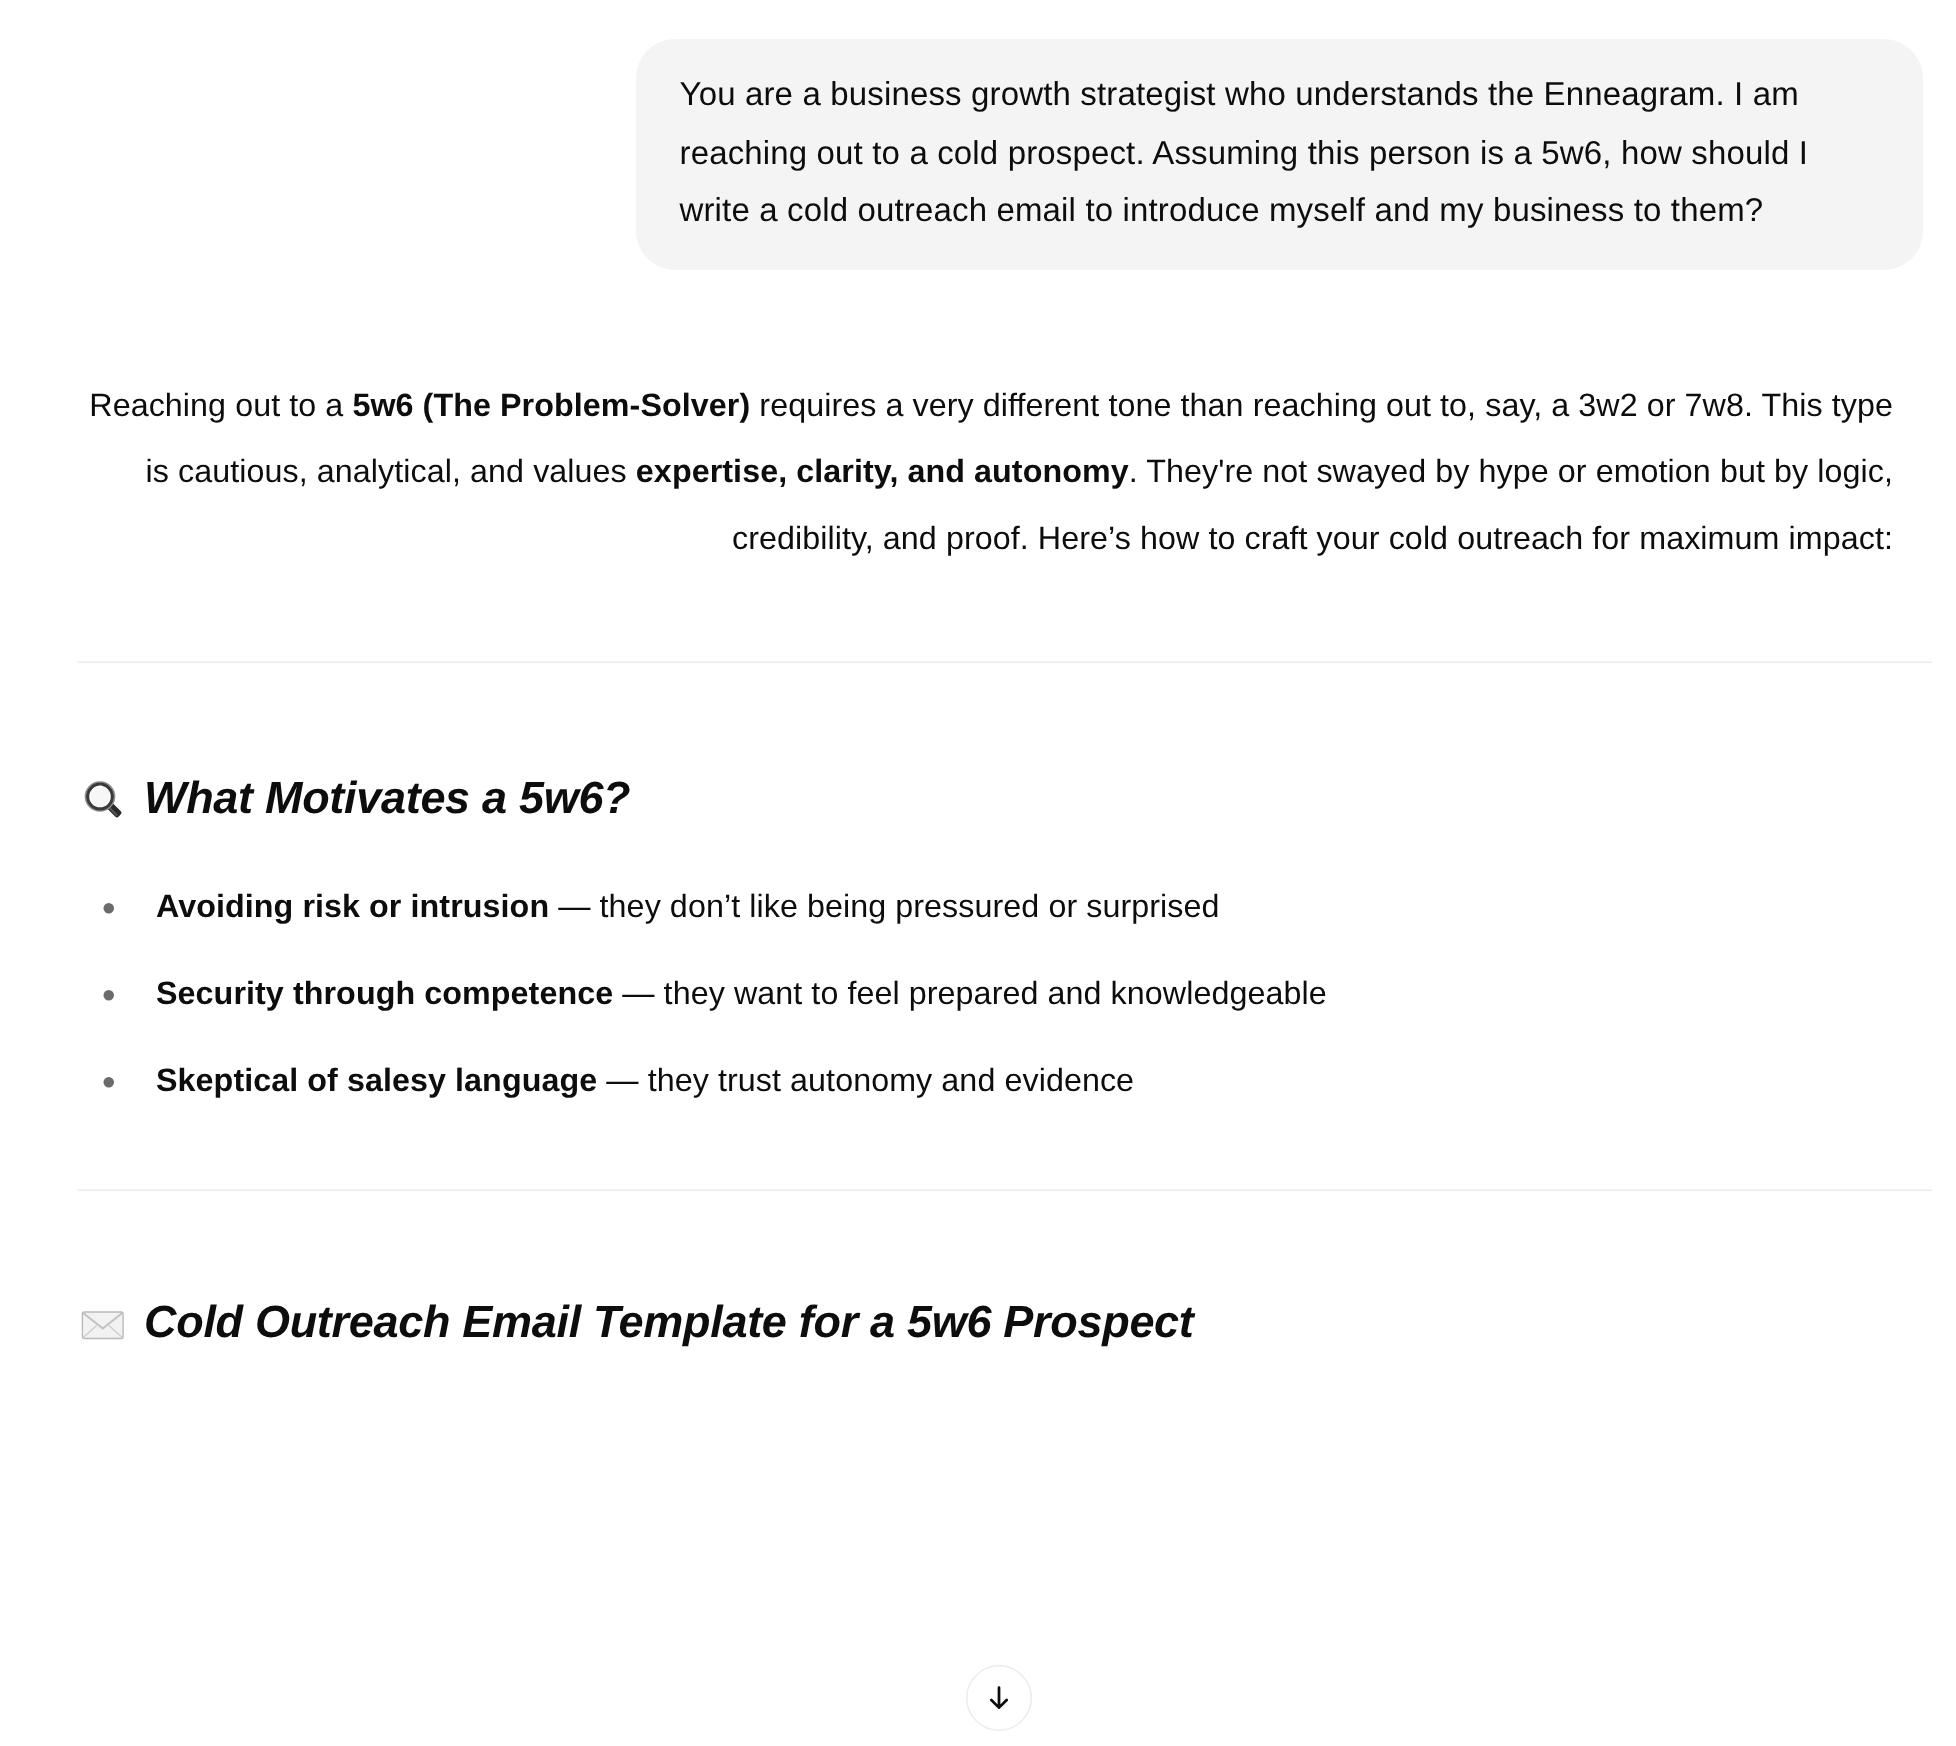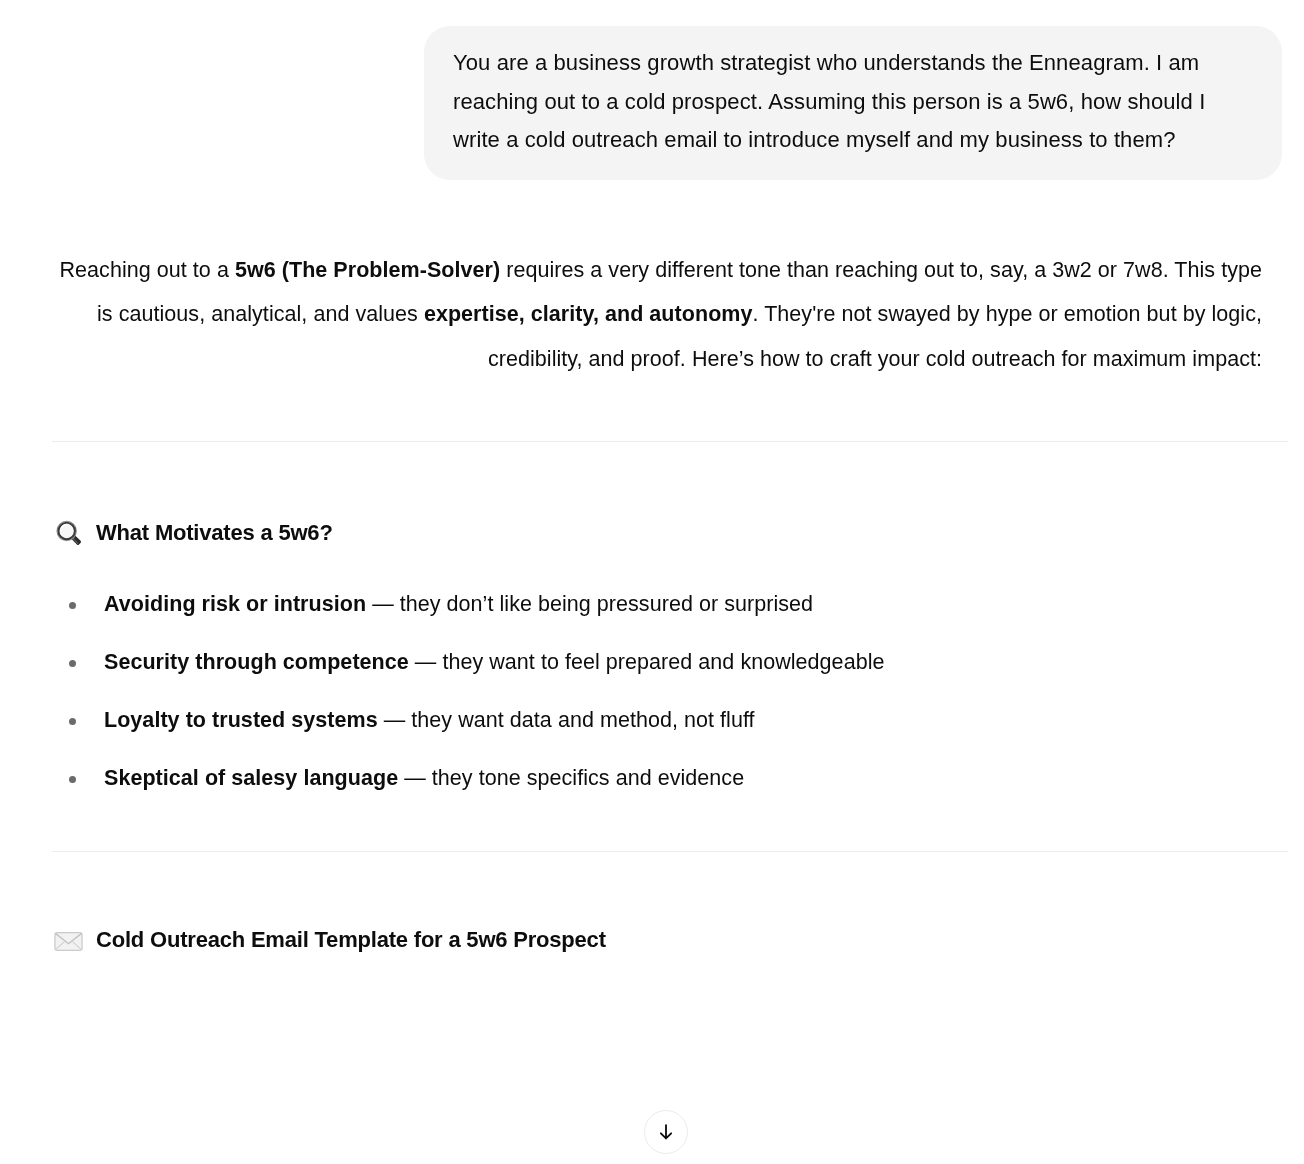--- a/index.html
+++ b/index.html
@@ -63,30 +63,31 @@
     background: #ececec;
     border: 0;
     margin: 0;
     width: 1236px;
     margin-left: 52px;
   }
   .divider-1 { margin-top: 60px; }
   .divider-2 { margin-top: 58px; }
 
   .heading {
-    font-size: 22px;
+    font-size: 30px;
     line-height: 38px;
     font-weight: 700;
     letter-spacing: -0.2px;
     color: #0d0d0d;
     display: flex;
     align-items: center;
     gap: 11px;
     margin: 0;
     padding: 0 0 0 52px;
+    font-style: italic;
   }
   .heading-1 { margin-top: 72px; }
   .heading-2 { margin-top: 69px; }
 
   .emoji {
     display: inline-block;
     width: 33px;
     height: 33px;
     flex: 0 0 33px;
     position: relative;
@@ -178,22 +179,21 @@
         <circle cx="16" cy="14.2" r="7.2" fill="#f7f7f7"></circle>
         <path d="M10.6 10.4a7.6 7.6 0 0 1 6.4-3.4" fill="none" stroke="#ffffff" stroke-width="1.6" stroke-linecap="round" opacity="0.95"></path>
       </svg>
     </span>
     <span>What Motivates a 5w6?</span>
   </h2>
 
   <ul class="bullets">
     <li><b>Avoiding risk or intrusion</b><span> — </span><span>they don’t like being pressured or surprised</span></li>
     <li><b>Security through competence</b><span> — </span><span>they want to feel prepared and knowledgeable</span></li>
-    <li><b>Loyalty to trusted systems</b><span> — </span><span>they want data and method, not fluff</span></li>
-    <li><b>Skeptical of salesy language</b><span> — </span><span>they tone specifics and evidence</span></li>
+    <li><b>Skeptical of salesy language</b><span> — </span><span>they trust autonomy and evidence</span></li>
   </ul>
 
   <hr class="divider divider-2">
 
   <h2 class="heading heading-2">
     <span class="emoji">
       <svg viewBox="0 0 36 36" xmlns="http://www.w3.org/2000/svg">
         <rect x="3.2" y="8.4" width="29.6" height="19.2" rx="1.4" fill="#f2f2f2" stroke="#b9b9b9" stroke-width="1"></rect>
         <path d="M3.8 9.1 L18 20.4 L32.2 9.1" fill="none" stroke="#c2c2c2" stroke-width="1.5"></path>
         <path d="M3.8 26.9 L13.6 18.2" fill="none" stroke="#cfcfcf" stroke-width="1.1"></path>

